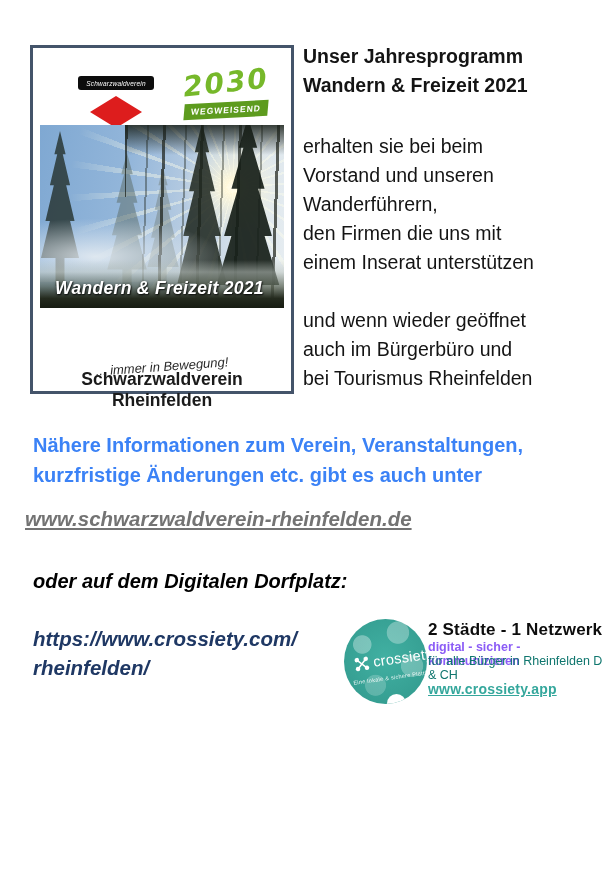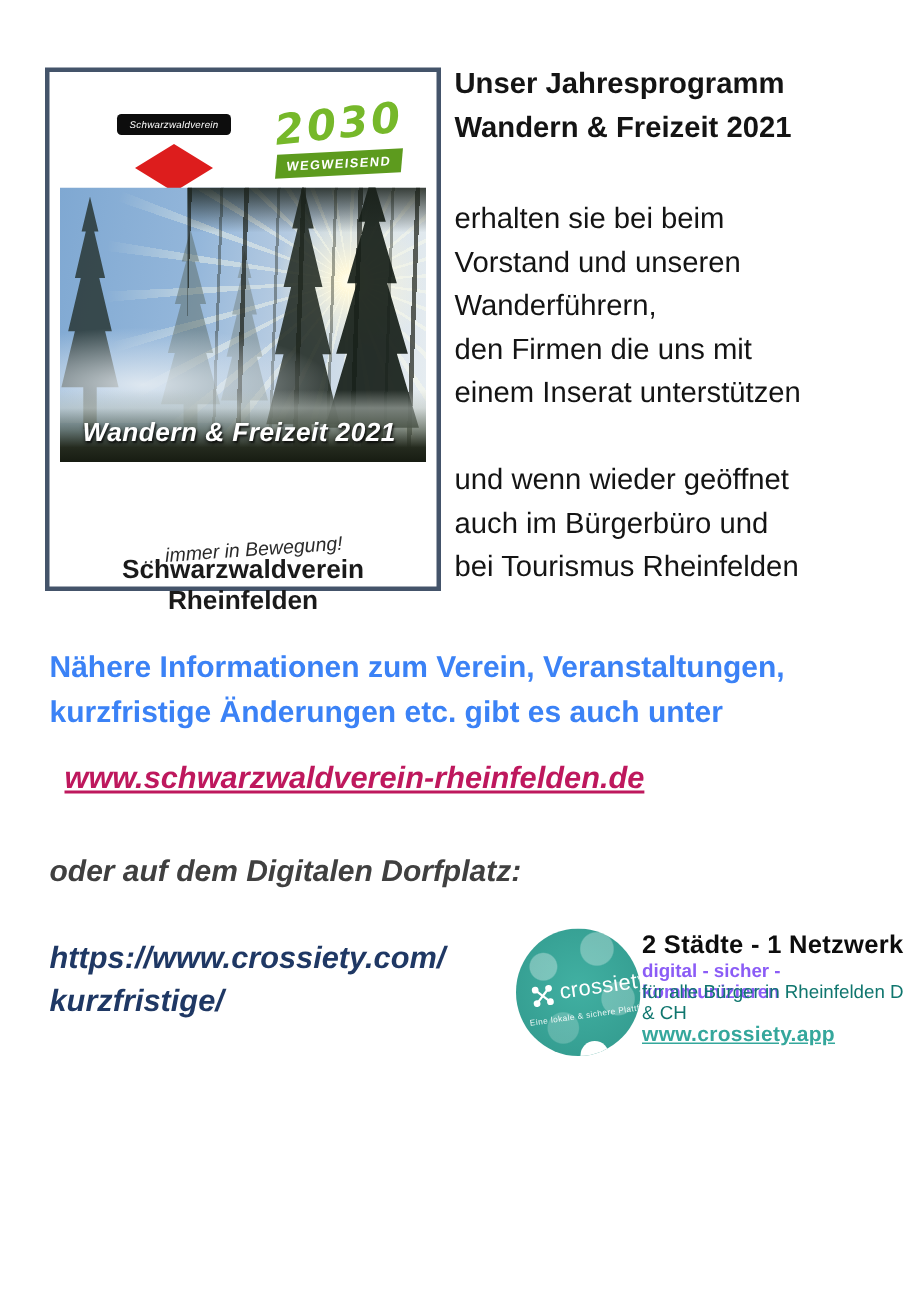--- a/index.html
+++ b/index.html
@@ -65,24 +65,24 @@
   
   .rc { position:absolute; left:303px; top:42px; width:295px; font-size:19.5px;
     line-height:29px; color:#141414; }
   .rc-heading { font-weight:bold; }
   .rc-body { position:absolute; left:303px; top:132px; width:295px; font-size:19.5px;
     line-height:29px; color:#141414; }
 
   
   .info-text { position:absolute; left:33px; top:430px; width:560px; font-weight:bold;
     font-size:20px; line-height:30px; color:#3b82f6; }
-  .site-link { position:absolute; left:43px; top:507px; font-weight:bold; font-style:italic;
-    font-size:20.5px; color:#be185d; text-decoration:underline; cursor:pointer; }
+  .site-link { position:absolute; left:25px; top:507px; font-weight:bold; font-style:italic;
+    font-size:20.5px; color:#737373; text-decoration:underline; cursor:pointer; }
   .dorfplatz { position:absolute; left:33px; top:570px; font-weight:bold; font-style:italic;
-    font-size:20px; color:#404040; }
+    font-size:20px; color:#000000; }
   .crossiety-url { position:absolute; left:33px; top:624px; font-weight:bold; font-style:italic;
     font-size:20.5px; line-height:29px; color:#1f3864; }
 
   
   .cz-circle { position:absolute; left:344px; top:619px; width:83px; height:85px;
     border-radius:50%; overflow:hidden;
     background:
       radial-gradient(circle at 22% 30%, rgba(255,255,255,.33) 0 10%, rgba(255,255,255,0) 11%),
       radial-gradient(circle at 65% 16%, rgba(255,255,255,.3) 0 12%, rgba(255,255,255,0) 13%),
       radial-gradient(circle at 82% 55%, rgba(255,255,255,.26) 0 13%, rgba(255,255,255,0) 14%),
@@ -156,21 +156,21 @@
 
 und wenn wieder geöffnet
 auch im Bürgerbüro und
 bei Tourismus Rheinfelden</div>
 
   <div class="info-text pre">Nähere Informationen zum Verein, Veranstaltungen,
 kurzfristige Änderungen etc. gibt es auch unter</div>
   <a class="site-link">www.schwarzwaldverein-rheinfelden.de</a>
   <div class="dorfplatz">oder auf dem Digitalen Dorfplatz:</div>
   <div class="crossiety-url pre">https://www.crossiety.com/
-kurzfristige/</div>
+rheinfelden/</div>
 
   <div class="cz-circle">
     <div class="cz-brand">
       <svg width="15" height="15" viewBox="0 0 16 16">
         <g stroke="#ffffff" stroke-width="1.6" stroke-linecap="round">
           <line x1="3.5" y1="3.5" x2="12.5" y2="12.5"></line>
           <line x1="12.5" y1="3.5" x2="3.5" y2="12.5"></line>
         </g>
         <circle cx="3.2" cy="3.2" r="2.4" fill="#ffffff"></circle>
         <circle cx="12.8" cy="3.2" r="2.4" fill="#ffffff"></circle>

